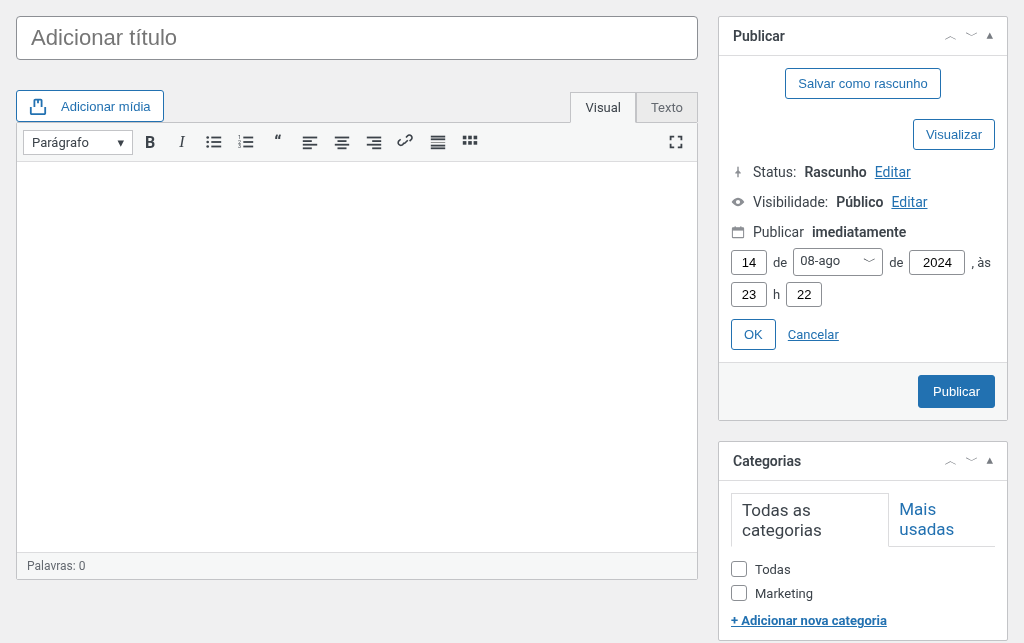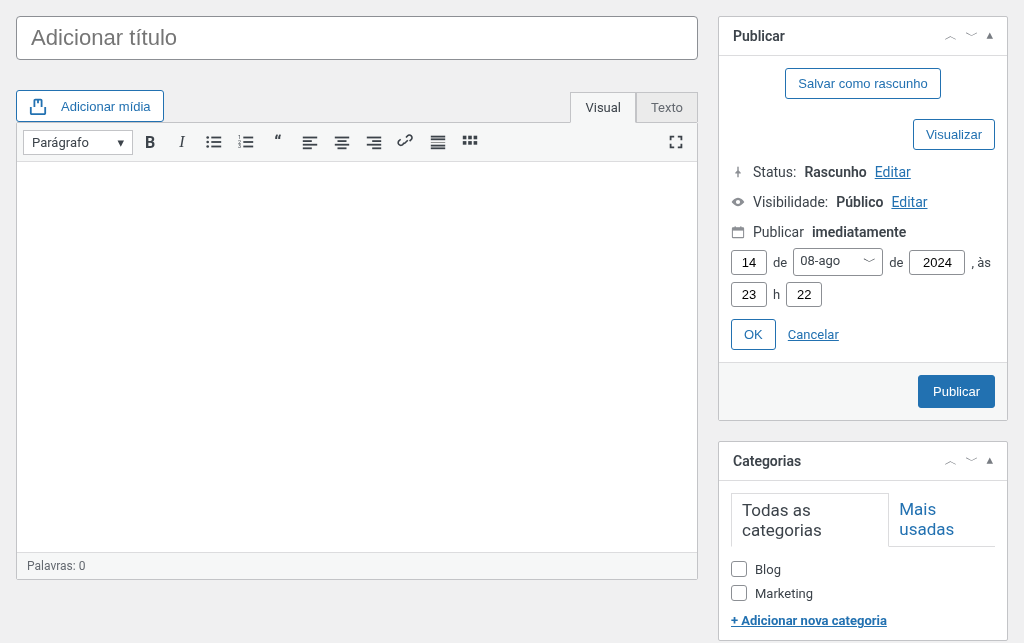--- a/index.html
+++ b/index.html
@@ -259,21 +259,21 @@
         </div>
       </div>
       <div class="postbox-body">
         <div class="cat-tabs">
           <div class="cat-tab active">Todas as categorias</div>
           <div class="cat-tab inactive">Mais usadas</div>
         </div>
         <ul class="cat-list">
           <li>
             <span class="cbx"></span>
-            <span>Blog</span>
+            <span>Todas</span>
           </li>
           <li>
             <span class="cbx"></span>
             <span>Marketing</span>
           </li>
         </ul>
         <span class="add-cat">+ Adicionar nova categoria</span>
       </div>
     </div>
   </div>

